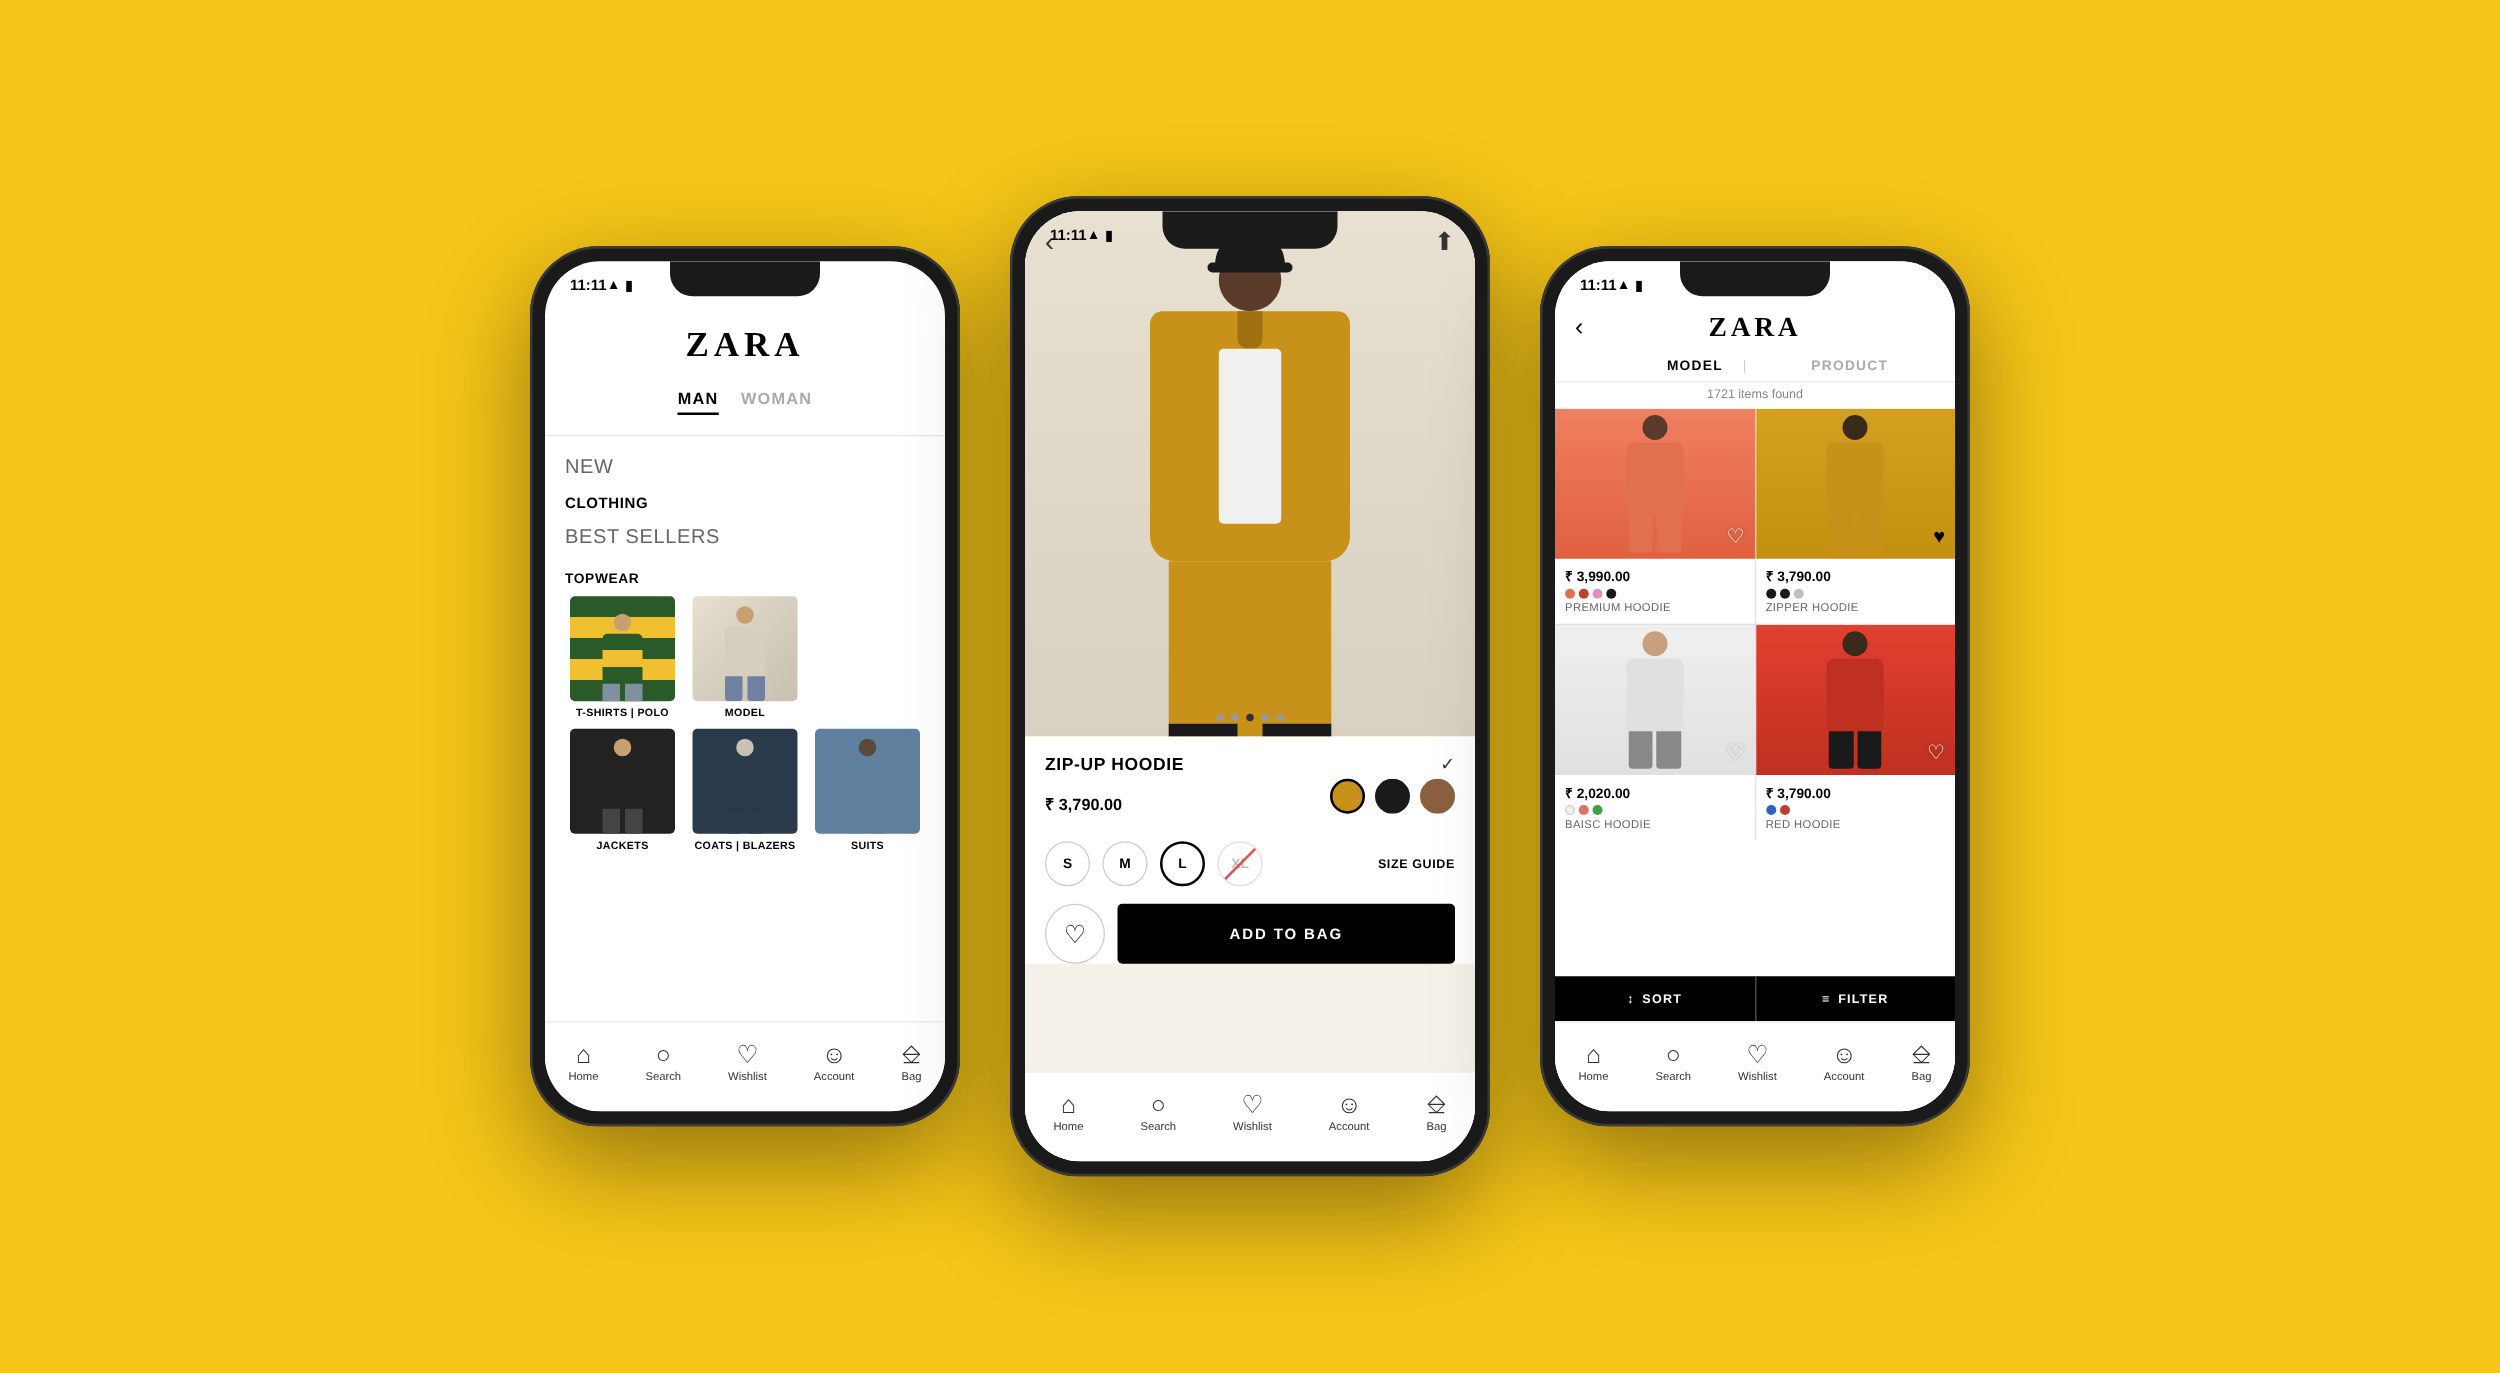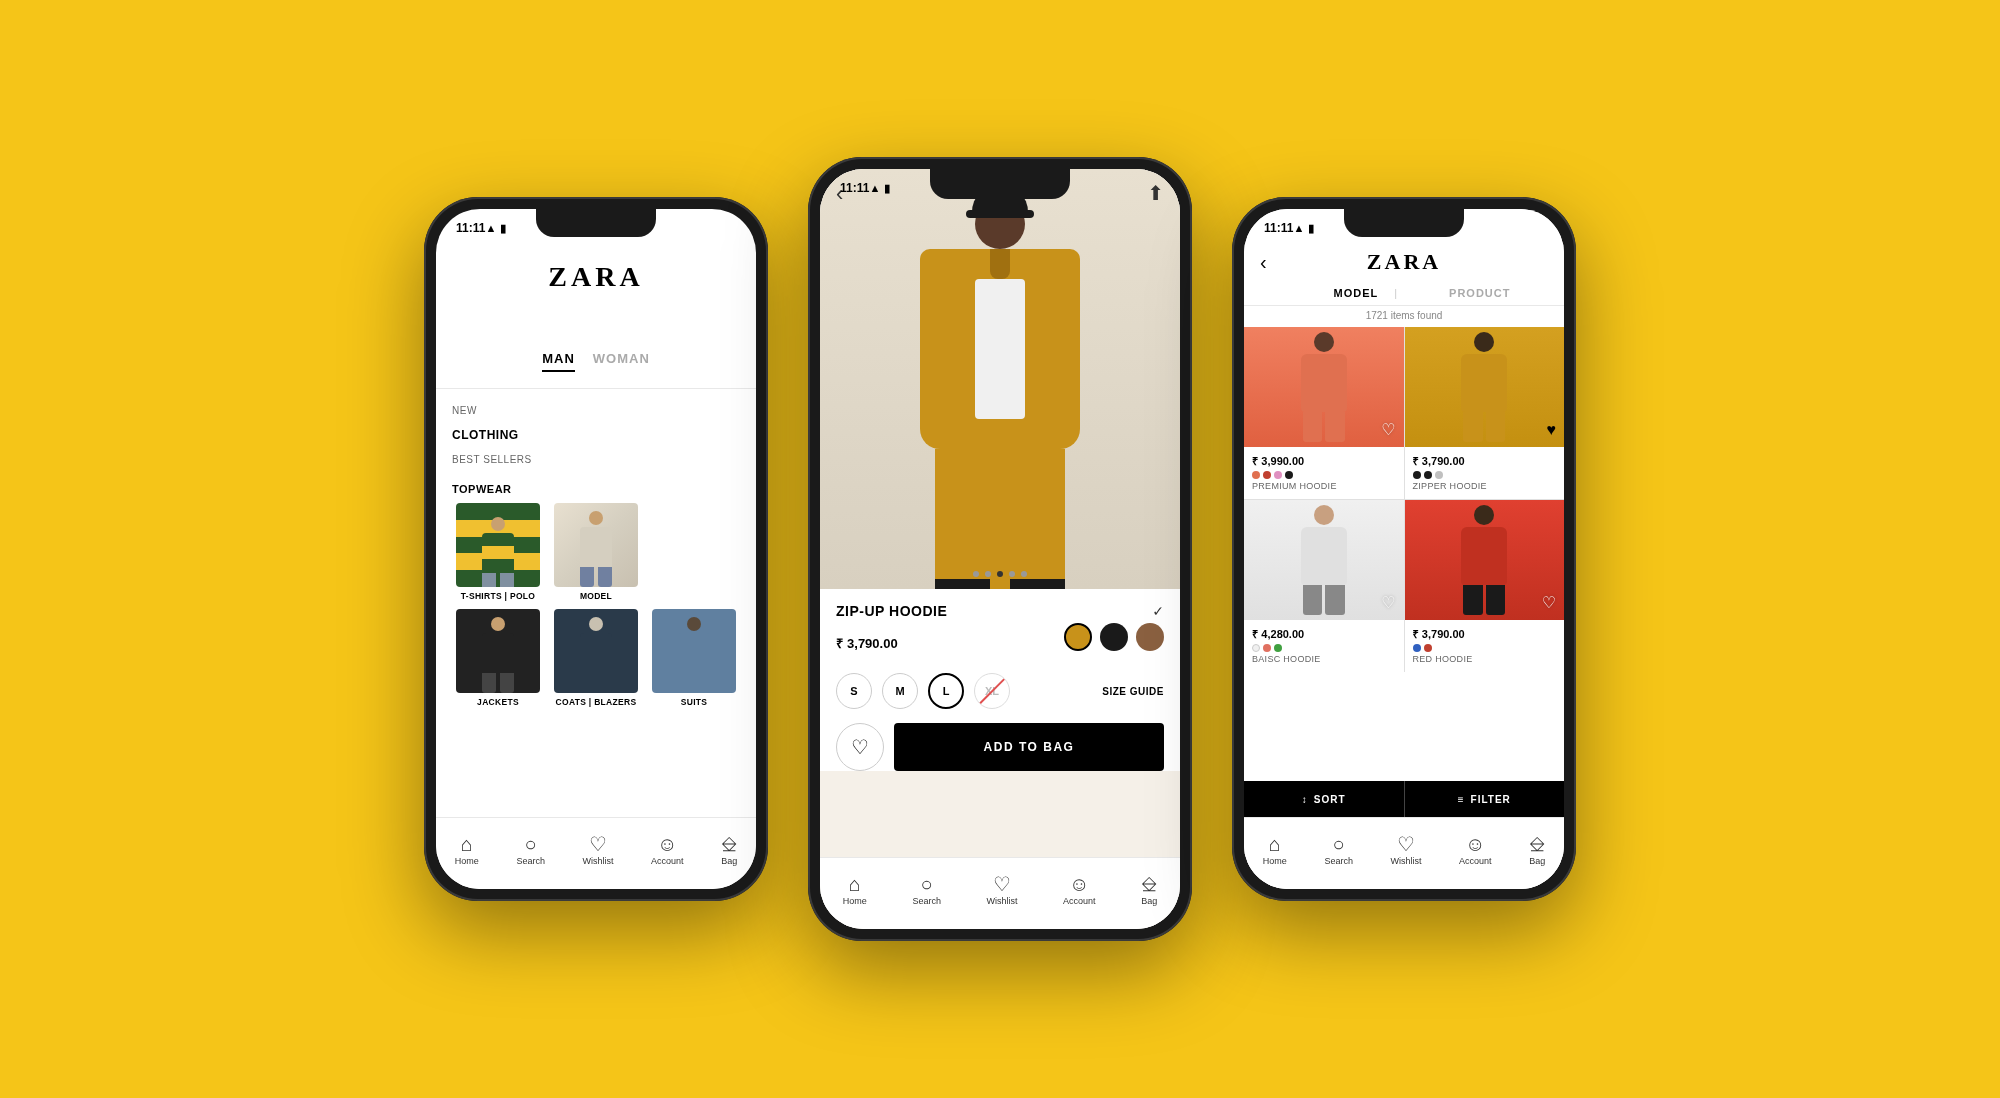--- a/index.html
+++ b/index.html
@@ -105,39 +105,38 @@
       font-weight: 900;
       letter-spacing: 4px;
       font-family: serif;
     }
     .gender-tabs {
       display: flex;
       justify-content: center;
       gap: 18px;
       padding: 8px 0 16px;
       border-bottom: 1px solid #e8e8e8;
-      margin-top: 40px;
     }
     .gender-tab {
       font-size: 13px;
       font-weight: 700;
       letter-spacing: 1px;
       padding-bottom: 4px;
     }
     .gender-tab.active {
       border-bottom: 2px solid #000;
       color: #000;
     }
     .gender-tab.inactive { color: #aaa; }
 
     .menu-section {
       padding: 10px 16px 4px;
     }
     .menu-label {
-      font-size: 10px;
+      font-size: 16px;
       color: #666;
       letter-spacing: 0.5px;
       padding: 6px 0;
     }
     .menu-label.bold {
       font-weight: 700;
       color: #000;
       font-size: 12px;
     }
     .category-section {
@@ -958,21 +957,21 @@
                 <div class="ps-body" style="background:#e0e0e0;"></div>
                 <div class="ps-legs">
                   <div class="ps-leg" style="background:#888;"></div>
                   <div class="ps-leg" style="background:#888;"></div>
                 </div>
               </div>
             </div>
             <span class="card-heart">♡</span>
           </div>
           <div class="product-card-info">
-            <div class="card-price">₹ 4,280.00</div>
+            <div class="card-price">₹ 2,020.00</div>
             <div class="card-colors">
               <div class="card-color-dot" style="background:#f0f0f0;border:1px solid #ccc;"></div>
               <div class="card-color-dot" style="background:#e07060;"></div>
               <div class="card-color-dot" style="background:#40a040;"></div>
             </div>
             <div class="card-name">BAISC HOODIE</div>
           </div>
         </div>
 
         <div class="product-card">

